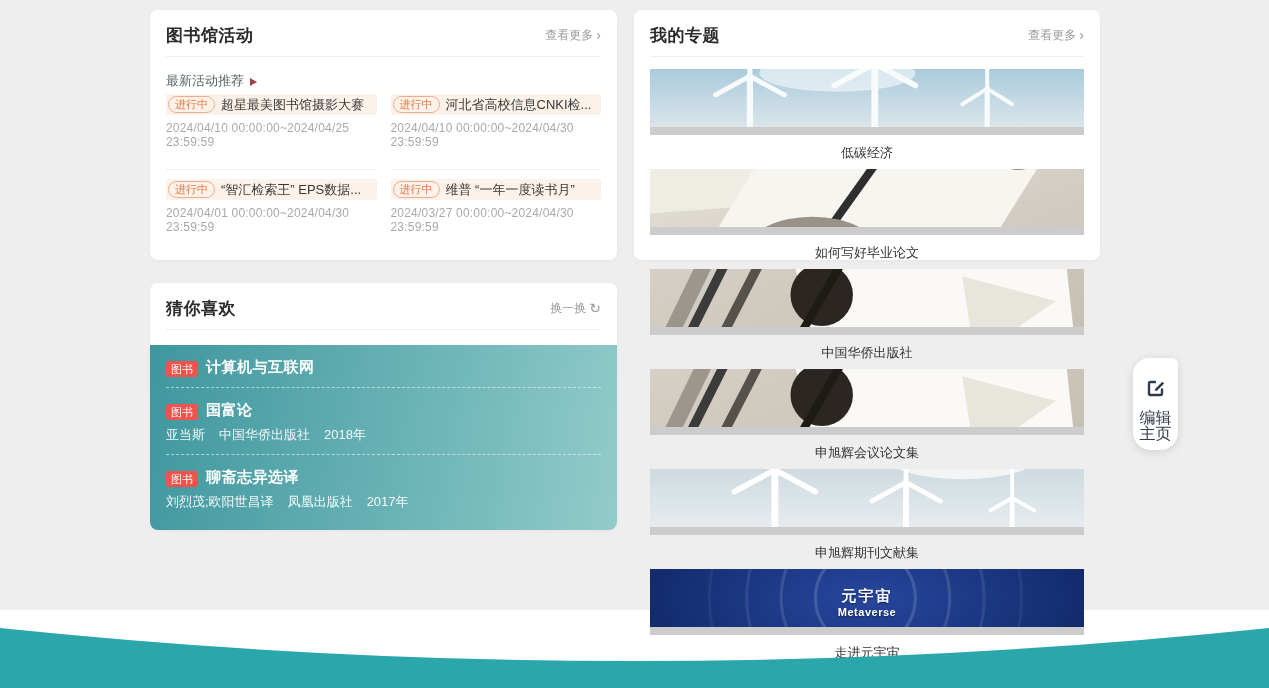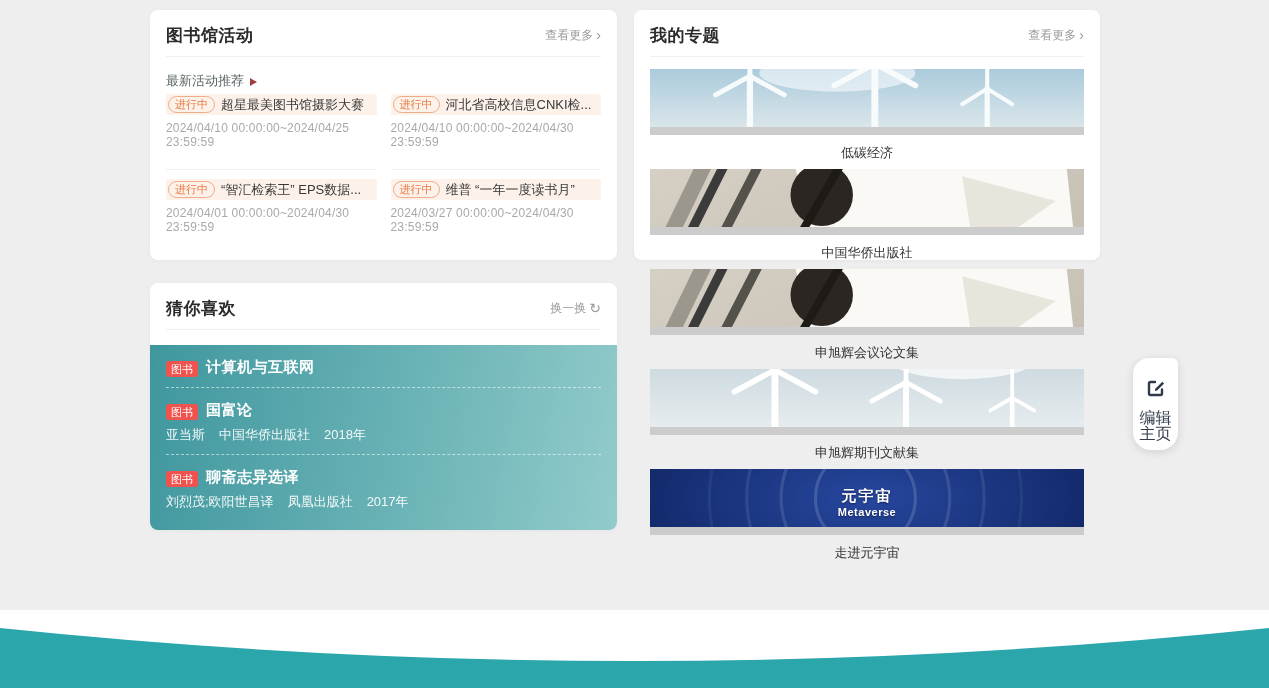--- a/index.html
+++ b/index.html
@@ -296,20 +296,28 @@
       <div class="thumb">
           <svg>
             <use href="#sym-wind"></use>
           </svg>
         </div>
       <figcaption class="topic-caption">低碳经济</figcaption>
     </figure>
     <figure class="topic">
       <div class="thumb">
           <svg>
+            <use href="#sym-writing"></use>
+          </svg>
+        </div>
+      <figcaption class="topic-caption">如何写好毕业论文</figcaption>
+    </figure>
+    <figure class="topic">
+      <div class="thumb">
+          <svg>
             <use href="#sym-notebook"></use>
           </svg>
         </div>
       <figcaption class="topic-caption">中国华侨出版社</figcaption>
     </figure>
     <figure class="topic">
       <div class="thumb">
           <svg>
             <use href="#sym-notebook"></use>
           </svg>

